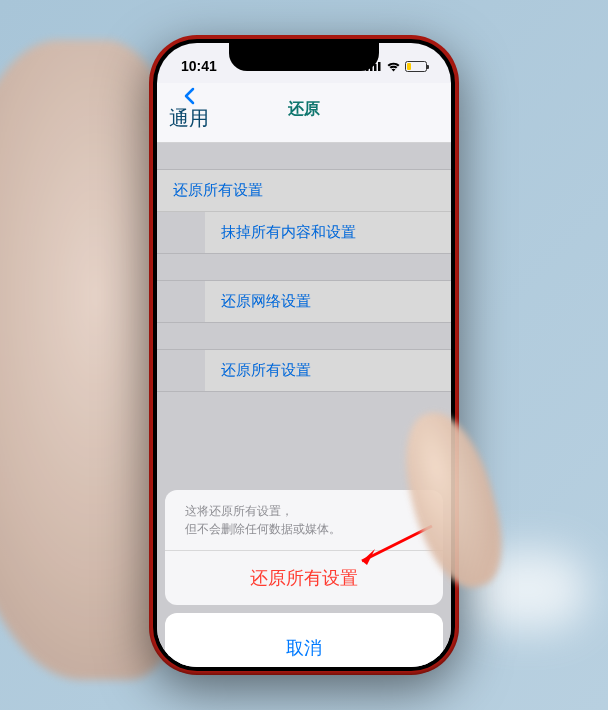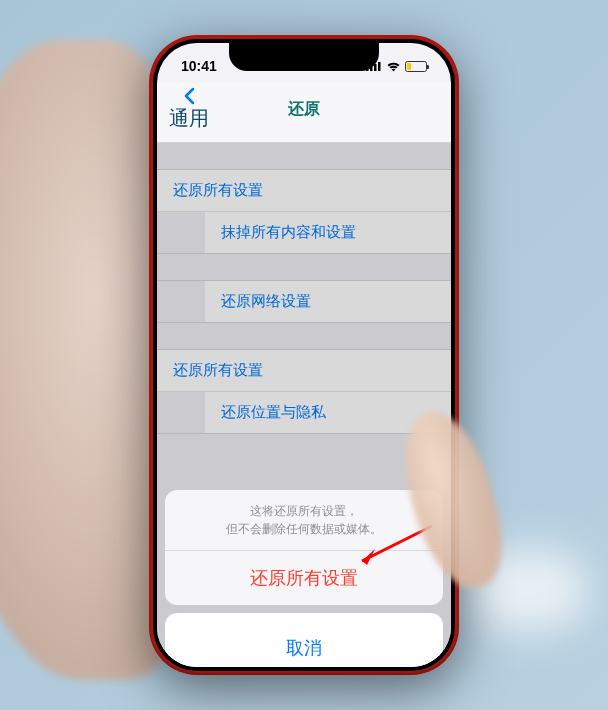--- a/index.html
+++ b/index.html
@@ -187,21 +187,20 @@
       padding: 8px;
     }
     .sheet-block {
       background: rgba(248,248,250,0.96);
       border-radius: 12px;
       overflow: hidden;
       margin-bottom: 8px;
     }
     .sheet-msg {
       padding: 12px 20px;
-      text-align: center;
       font-size: 12px;
       color: #8e8e93;
       line-height: 1.5;
       border-bottom: 0.5px solid rgba(0,0,0,0.12);
     }
     .sheet-action {
       padding: 15px;
       text-align: center;
       font-size: 18px;
       color: #ff3b30;
@@ -282,21 +281,20 @@
       <div class="content">
         <div class="group">
           <div class="cell"><span>还原所有设置</span></div>
           <div class="cell"><span>抹掉所有内容和设置</span></div>
         </div>
         <div class="group">
           <div class="cell"><span>还原网络设置</span></div>
         </div>
         <div class="group">
           <div class="cell"><span>还原所有设置</span></div>
-          <div class="cell"><span>还原位置与隐私</span></div>
         </div>
 
         <div class="dim-overlay"></div>
 
         <div class="action-sheet">
           <div class="sheet-block">
             <div class="sheet-msg">
               <div>这将还原所有设置，</div>
               <div>但不会删除任何数据或媒体。</div>
             </div>

